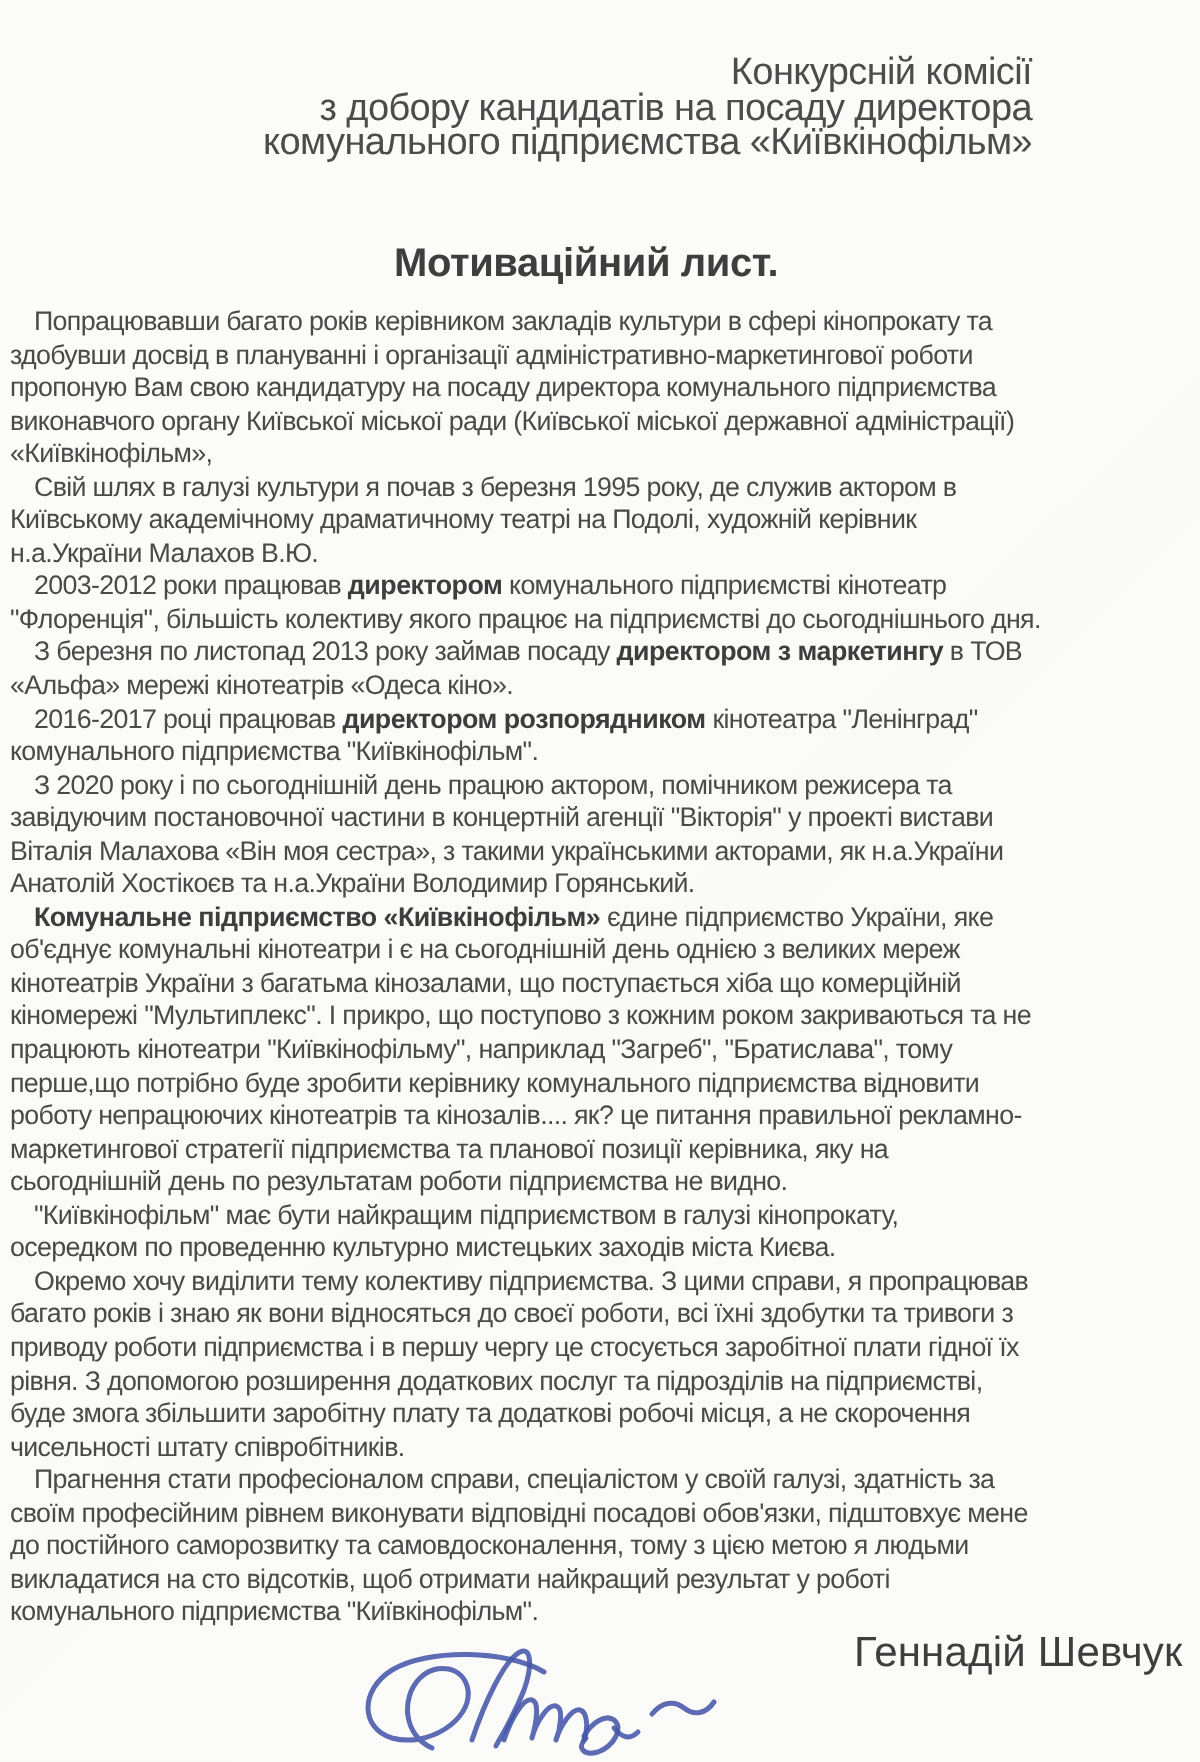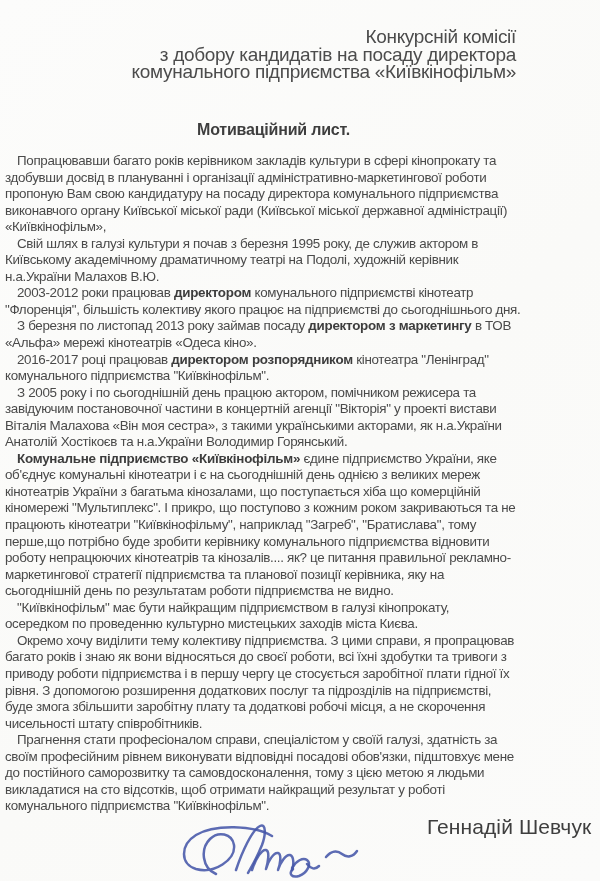--- a/index.html
+++ b/index.html
@@ -12,21 +12,21 @@
     overflow:hidden;
   }
   .recipient{
     position:absolute;top:28px;right:84px;
     text-align:right;
     font-size:19px;line-height:17.6px;letter-spacing:-0.3px;
     color:#4c4c4c;
   }
   .doc-title{
     position:absolute;top:121px;left:197px;
-    font-size:16px;font-weight:700;letter-spacing:-0.2px;
+    font-size:20px;font-weight:700;letter-spacing:-0.2px;
     color:#3e3e3e;
   }
   .letter-body{
     position:absolute;top:153px;left:5px;width:592px;
     font-size:13.4px;line-height:16.55px;letter-spacing:-0.33px;
     color:#4a4a4a;
   }
   .letter-body .line{white-space:nowrap;height:16.55px;}
   .letter-body .line.indent{text-indent:12px;}
   .letter-body .b{font-weight:700;color:#3d3d3d;letter-spacing:-0.25px;}
@@ -63,21 +63,21 @@
       <div class="line"><span>«Київкінофільм»,</span></div>
       <div class="line indent"><span>Свій шлях в галузі культури я почав з березня 1995 року, де служив актором в</span></div>
       <div class="line"><span>Київському академічному драматичному театрі на Подолі, художній керівник</span></div>
       <div class="line"><span>н.а.України Малахов В.Ю.</span></div>
       <div class="line indent"><span>2003-2012 роки працював </span><span class="b">директором</span><span> комунального підприємстві кінотеатр</span></div>
       <div class="line"><span>"Флоренція", більшість колективу якого працює на підприємстві до сьогоднішнього дня.</span></div>
       <div class="line indent"><span>З березня по листопад 2013 року займав посаду </span><span class="b">директором з маркетингу</span><span> в ТОВ</span></div>
       <div class="line"><span>«Альфа» мережі кінотеатрів «Одеса кіно».</span></div>
       <div class="line indent"><span>2016-2017 році працював </span><span class="b">директором розпорядником</span><span> кінотеатра "Ленінград"</span></div>
       <div class="line"><span>комунального підприємства "Київкінофільм".</span></div>
-      <div class="line indent"><span>З 2005 року і по сьогоднішній день працюю актором, помічником режисера та</span></div>
+      <div class="line indent"><span>З 2020 року і по сьогоднішній день працюю актором, помічником режисера та</span></div>
       <div class="line"><span>завідуючим постановочної частини в концертній агенції "Вікторія" у проекті вистави</span></div>
       <div class="line"><span>Віталія Малахова «Він моя сестра», з такими українськими акторами, як н.а.України</span></div>
       <div class="line"><span>Анатолій Хостікоєв та н.а.України Володимир Горянський.</span></div>
       <div class="line indent"><span class="b">Комунальне підприємство «Київкінофільм»</span><span> єдине підприємство України, яке</span></div>
       <div class="line"><span>об'єднує комунальні кінотеатри і є на сьогоднішній день однією з великих мереж</span></div>
       <div class="line"><span>кінотеатрів України з багатьма кінозалами, що поступається хіба що комерційній</span></div>
       <div class="line"><span>кіномережі "Мультиплекс". І прикро, що поступово з кожним роком закриваються та не</span></div>
       <div class="line"><span>працюють кінотеатри "Київкінофільму", наприклад "Загреб", "Братислава", тому</span></div>
       <div class="line"><span>перше,що потрібно буде зробити керівнику комунального підприємства відновити</span></div>
       <div class="line"><span>роботу непрацюючих кінотеатрів та кінозалів.... як? це питання правильної рекламно-</span></div>

